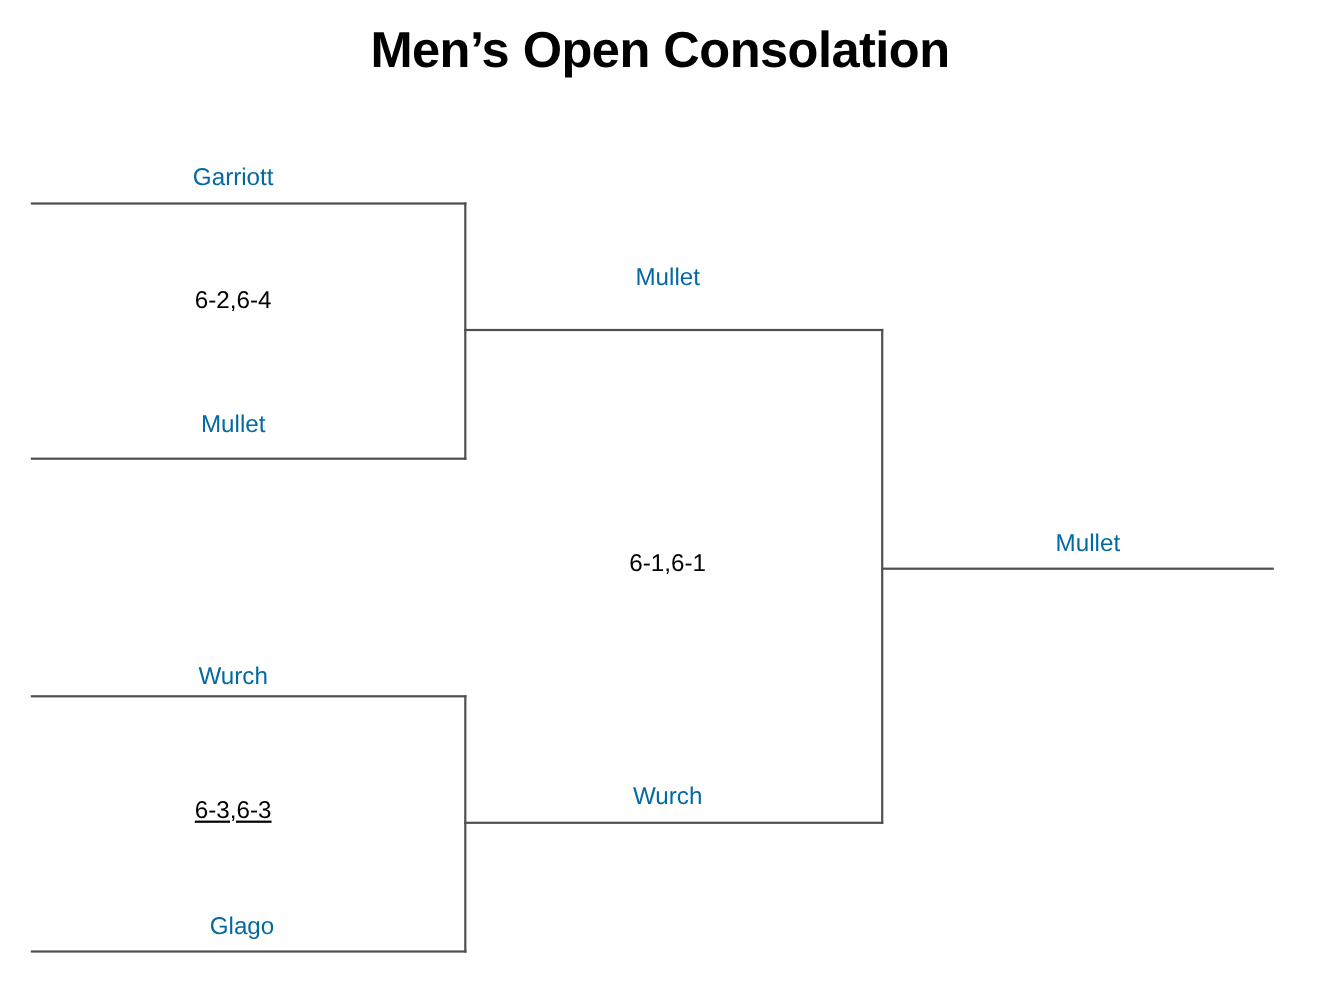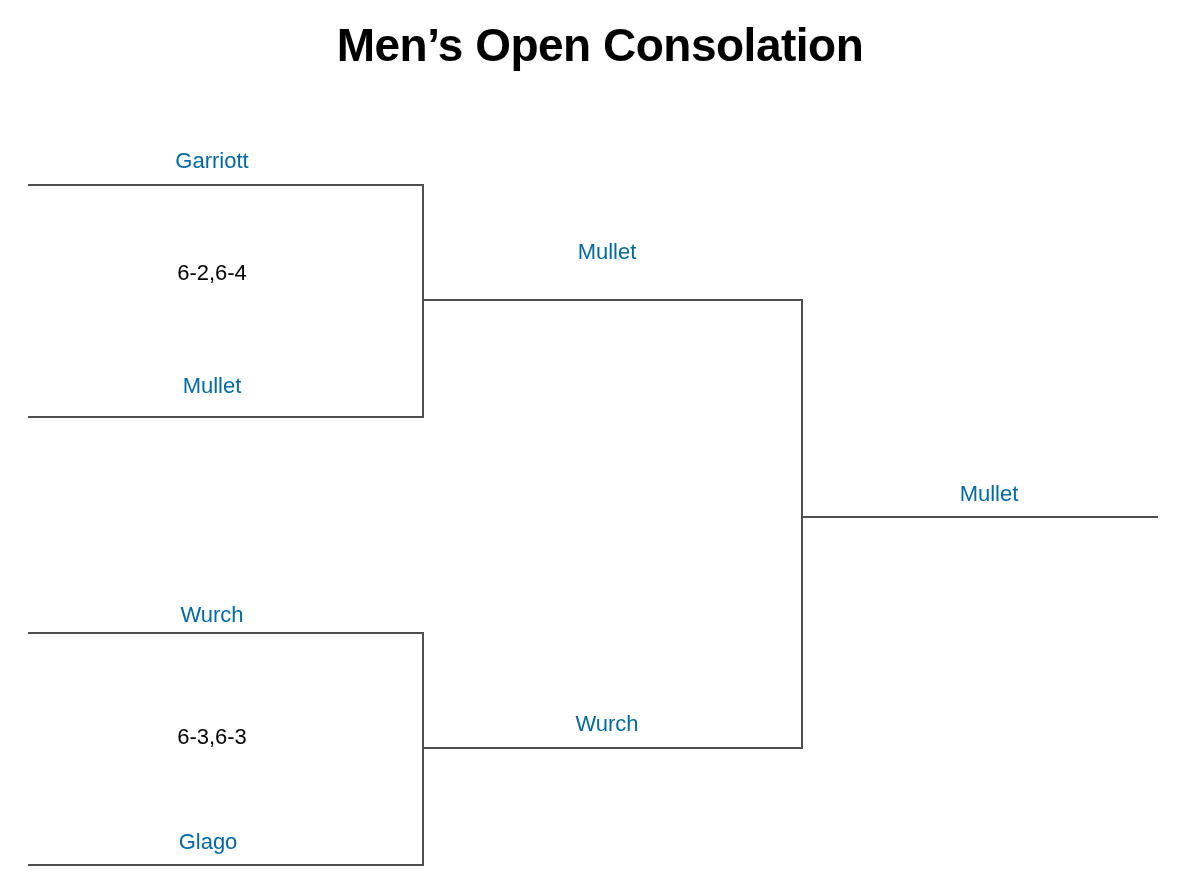--- a/index.html
+++ b/index.html
@@ -74,32 +74,33 @@
   <div class="slot-label" style="left: 112px; top: 375px; width: 200px;">Mullet</div>
 
   <div class="bracket-line h-line" style="left: 28px; top: 416px; width: 396px;"></div>
 
   <div class="bracket-line v-line" style="left: 422px; top: 184px; height: 234px;"></div>
 
   <div class="slot-label" style="left: 112px; top: 604px; width: 200px;">Wurch</div>
 
   <div class="bracket-line h-line" style="left: 28px; top: 632px; width: 396px;"></div>
 
-  <div class="score-label" style="left: 112px; top: 726px; width: 200px;">6-3,6-3</div>
+  <div class="score-label" style="left: 112px; top: 726px; width: 200px; text-decoration: underline;">6-3,6-3</div>
 
-  <div class="slot-label" style="left: 108px; top: 831px; width: 200px;">Glago</div>
+  <div class="slot-label" style="left: 120px; top: 831px; width: 200px;">Glago</div>
 
   <div class="bracket-line h-line" style="left: 28px; top: 864px; width: 396px;"></div>
 
   <div class="bracket-line v-line" style="left: 422px; top: 632px; height: 234px;"></div>
 
   <div class="slot-label" style="left: 507px; top: 241px; width: 200px;">Mullet</div>
 
   <div class="bracket-line h-line" style="left: 422px; top: 299px; width: 381px;"></div>
 
+  <div class="score-label" style="left: 507px; top: 501px; width: 200px;">6-1,6-1</div>
 
   <div class="slot-label" style="left: 507px; top: 713px; width: 200px;">Wurch</div>
 
   <div class="bracket-line h-line" style="left: 422px; top: 747px; width: 381px;"></div>
 
   <div class="bracket-line v-line" style="left: 801px; top: 299px; height: 450px;"></div>
 
   <div class="slot-label" style="left: 889px; top: 483px; width: 200px;">Mullet</div>
 
   <div class="bracket-line h-line" style="left: 801px; top: 516px; width: 357px;"></div>

